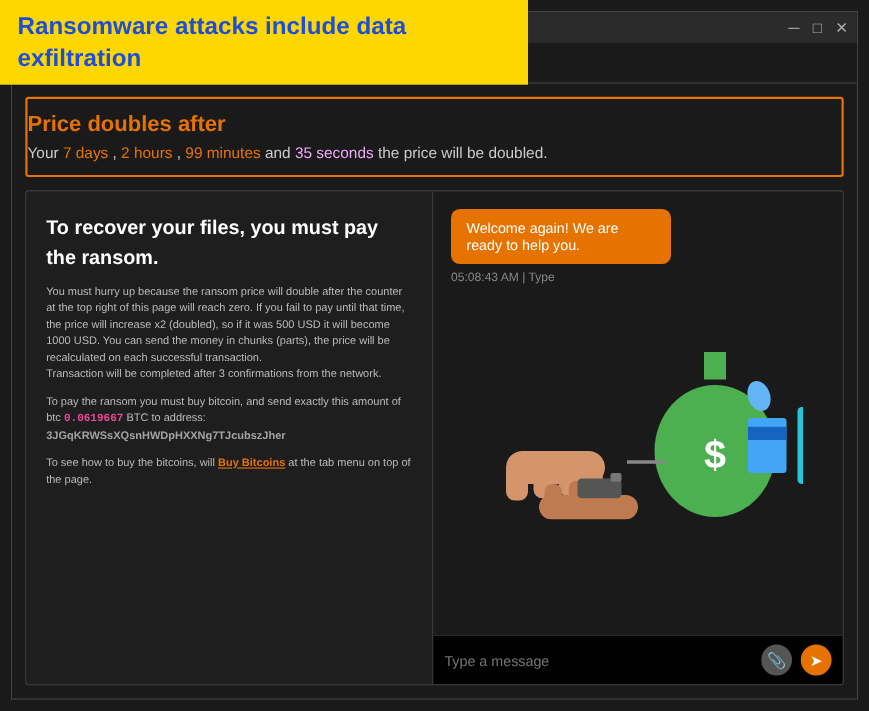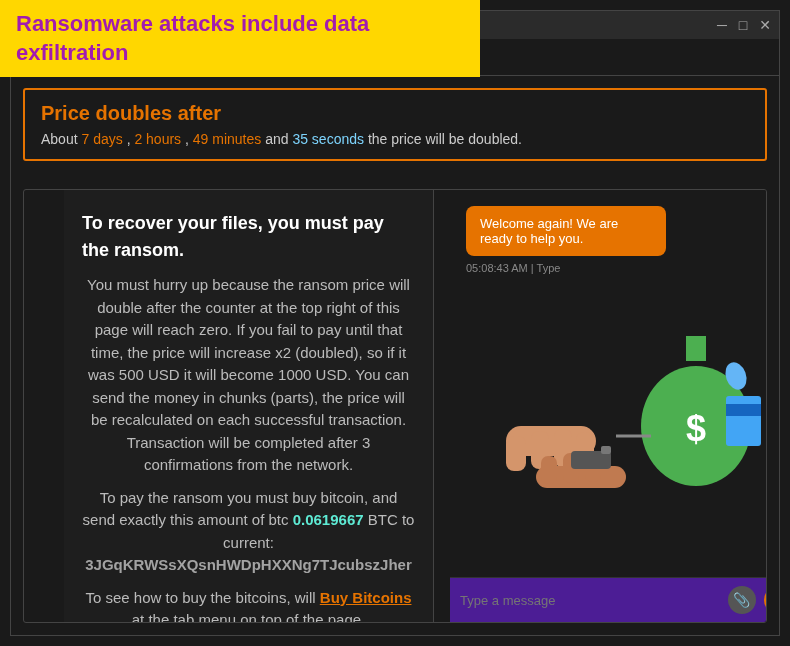--- a/index.html
+++ b/index.html
@@ -15,21 +15,21 @@
     
     .yellow-banner {
       position: absolute;
       top: 0;
       left: 0;
       width: 480px;
       background: #FFD700;
       padding: 10px 16px;
       font-size: 22px;
       font-weight: bold;
-      color: #a21caf;
+      color: #1d4ed8;
       z-index: 100;
       line-height: 1.3;
     }
 
     
     .app-window {
       position: absolute;
       top: 10px;
       left: 10px;
       right: 10px;
@@ -86,50 +86,49 @@
       border-top: 1px solid #555;
       border-left: 1px solid #555;
       border-right: 1px solid #555;
     }
 
     
     .price-banner {
       background: #1a1a1a;
       border: 2px solid #e67300;
       margin: 12px;
-      padding: 12px 16px;
+      padding: 12px 0;
       border-radius: 3px;
       flex-shrink: 0;
     }
 
     .price-doubles-title {
       color: #e67300;
       font-size: 20px;
       font-weight: bold;
       margin-bottom: 6px;
     }
 
     .price-timer-text {
       font-size: 14px;
       color: #ccc;
     }
 
     .time-orange { color: #e67300; }
-    .time-green { color: #7dd3fc; }
+    .time-green { color: #f0abfc; }
 
     
     .main-content {
       display: flex;
       flex: 1;
       overflow: hidden;
-      margin: 16px 12px 12px 12px;
-      gap: 16px;
+      margin: 0 12px 12px 12px;
+      gap: 0;
       border: 1px solid #444;
       border-radius: 3px;
-      padding-left: 40px;
     }
 
     
     .left-panel {
       flex: 0 0 370px;
       background: #1e1e1e;
       padding: 20px 18px;
       overflow-y: auto;
       border-right: 1px solid #444;
       font-size: 13px;
@@ -149,28 +148,28 @@
       margin-bottom: 12px;
     }
 
     .ransom-price-amount {
       color: #e67300;
       font-weight: bold;
     }
 
     .body-text {
       color: #bbb;
-      font-size: 15px;
+      font-size: 10px;
       margin-bottom: 10px;
-      text-align: center;
     }
 
     .btc-amount {
-      color: #5eead4;
-      font-weight: bold;
+      color: #ec4899;
+      font-weight: bold;
+      font-family: Liberation Mono, monospace;
     }
 
     .btc-address {
       color: #a3a3a3;
       font-weight: bold;
     }
 
     .buy-link {
       color: #e67300;
       font-weight: bold;
@@ -215,21 +214,21 @@
       justify-content: center;
       padding: 10px;
     }
 
     .chat-input-area {
       display: flex;
       align-items: center;
       border-top: 1px solid #333;
       padding: 8px 10px;
       gap: 8px;
-      background: #4c1d95;
+      background: #000000;
     }
 
     .chat-input {
       flex: 1;
       background: transparent;
       border: none;
       outline: none;
       color: #888;
       font-size: 13px;
     }
@@ -280,44 +279,44 @@
   <div class="nav-tabs">
     <button class="nav-tab active">Chat</button>
     <button class="nav-tab">Test Decrypt</button>
     <button class="nav-tab">Buy Bitcoins</button>
     <button class="nav-tab">About us</button>
   </div>
 
   <div class="price-banner">
     <div class="price-doubles-title">Price doubles after</div>
     <div class="price-timer-text">
-      <span>About </span>
+      <span>Your </span>
       <span class="time-orange">7 days</span>
       <span>, </span>
       <span class="time-orange">2 hours</span>
       <span>, </span>
-      <span class="time-orange">49 minutes</span>
+      <span class="time-orange">99 minutes</span>
       <span> and </span>
       <span class="time-green">35 seconds</span>
       <span> the price will be doubled.</span>
     </div>
   </div>
 
   <div class="main-content">
 
     <div class="left-panel">
       <div class="main-heading">To recover your files, you must pay the ransom.</div>
       <div class="body-text">
         You must hurry up because the ransom price will double after the counter at the top right of this page will reach zero. If you fail to pay until that time, the price will increase x2 (doubled), so if it was 500 USD it will become 1000 USD. You can send the money in chunks (parts), the price will be recalculated on each successful transaction.<br>
         Transaction will be completed after 3 confirmations from the network.
       </div>
       <div class="body-text">
         <span>To pay the ransom you must buy bitcoin, and send exactly this amount of btc </span>
         <span class="btc-amount">0.0619667</span>
-        <span> BTC to current:</span><br>
+        <span> BTC to address:</span><br>
         <span class="btc-address">3JGqKRWSsXQsnHWDpHXXNg7TJcubszJher</span>
       </div>
       <div class="body-text">
         <span>To see how to buy the bitcoins, will </span>
         <span class="buy-link">Buy Bitcoins</span>
         <span> at the tab menu on top of the page.</span>
       </div>
     </div>
 
     <div class="right-panel">

